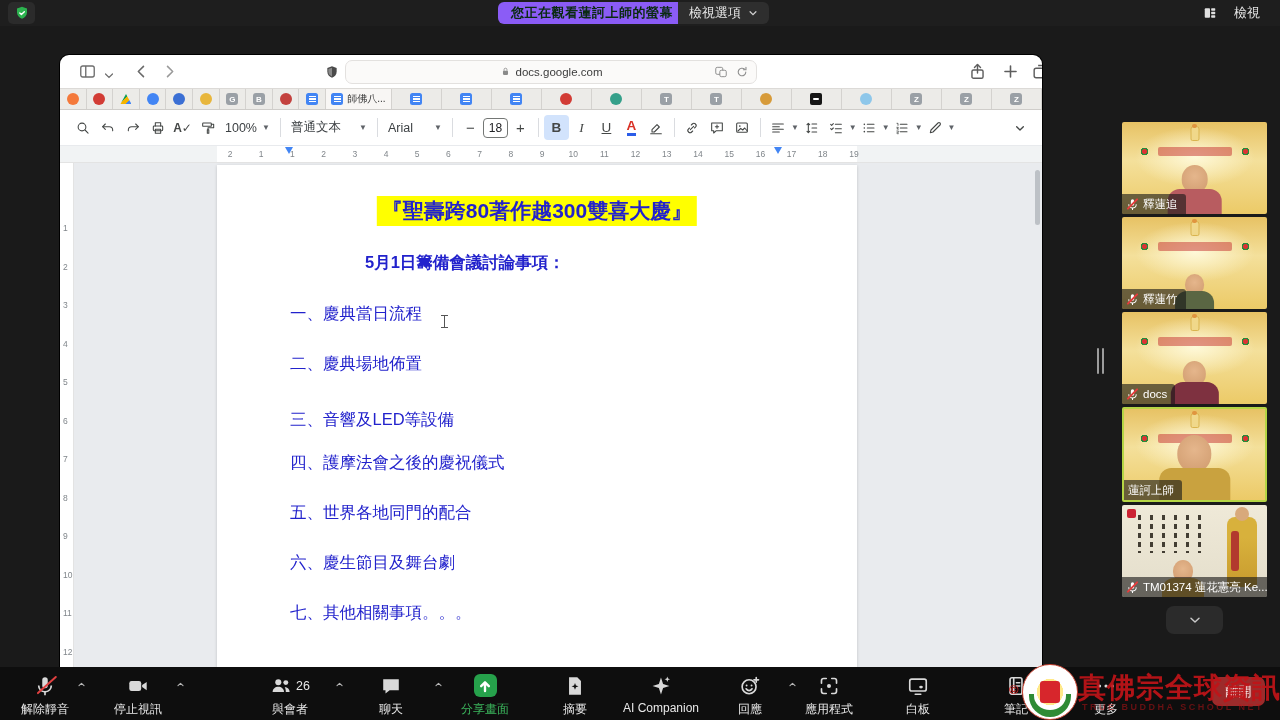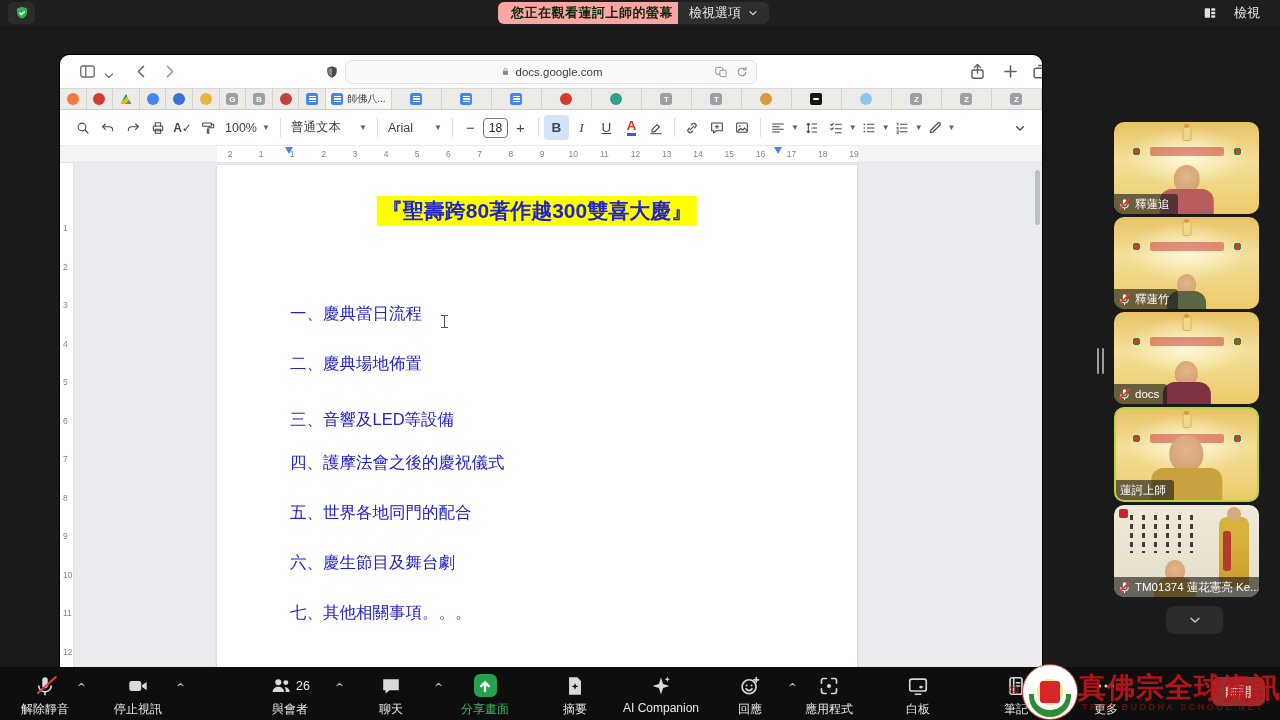--- a/index.html
+++ b/index.html
@@ -3,21 +3,21 @@
 <meta charset="utf-8">
 <style>
 *{margin:0;padding:0;box-sizing:border-box}
 html,body{background:#000;font-family:"Liberation Sans","DejaVu Sans",sans-serif}
 .stage{position:relative;width:1280px;height:720px;background:#1a1a1a;overflow:hidden}
 
 
 .topbar{position:absolute;inset:0 0 auto 0;height:26px;background:#1e1e1e}
 .shield-wrap{position:absolute;left:8px;top:2px;width:27px;height:22px;background:#2b2b2b;border-radius:5px;display:flex;align-items:center;justify-content:center}
 .shield-wrap svg{width:16px;height:16px}
-.watch-badge{position:absolute;left:498px;top:2px;height:22px;background:#fca5a5;color:#0a2b11;font-size:13px;font-weight:bold;display:flex;align-items:center;padding:0 13px;border-radius:6px 0 0 6px;letter-spacing:.5px}
+.watch-badge{position:absolute;left:498px;top:2px;height:22px;background:#8b5cf6;color:#0a2b11;font-size:13px;font-weight:bold;display:flex;align-items:center;padding:0 13px;border-radius:6px 0 0 6px;letter-spacing:.5px}
 .view-options{position:absolute;left:678px;top:2px;height:22px;background:#2e2e2e;color:#e8e8e8;font-size:13px;display:flex;align-items:center;gap:7px;padding:0 11px;border-radius:0 6px 6px 0}
 .view-options svg{width:10px;height:10px;color:#cfcfcf}
 .view-btn{position:absolute;right:12px;top:2px;height:22px;display:flex;align-items:center;gap:17px;color:#e6e6e6;font-size:13px;padding:0 8px;border-radius:5px}
 .view-btn svg{width:14px;height:14px}
 
 
 .browser{position:absolute;left:60px;top:55px;width:982px;height:612px;background:#ffffff;border-radius:9px 9px 0 0;overflow:hidden;box-shadow:0 0 0 1px #000}
 .nav-row{position:relative;height:33px}
 .nav-ic{position:absolute;top:7px;width:19px;height:19px;color:#6d6d6d}
 .nav-ic svg{width:100%;height:100%}
@@ -71,21 +71,21 @@
 .doc-item{position:absolute;left:73px;color:#2222cc;font-weight:normal;font-size:16.5px;white-space:nowrap}
 .ibeam{position:absolute;left:224px;top:150px;width:7px;height:13px;border-top:1.5px solid #555;border-bottom:1.5px solid #555;background:linear-gradient(90deg,transparent 44%,#555 44% 56%,transparent 56%)}
 .doc-scroll{position:absolute;right:2px;top:7px;width:5px;height:55px;background:#bdc1c6;border-radius:3px}
 
 
 .divider{position:absolute;left:1097px;top:348px;display:flex;gap:3px}
 .divider i{display:block;width:2px;height:26px;background:#9c9c9c;border-radius:1px}
 
 
 .thumbs{position:absolute;left:1114px;top:122px;width:160px}
-.thumb{position:absolute;left:0;width:145px;height:92px;border-radius:10px;overflow:hidden;background:linear-gradient(180deg,#e7c264,#f4e09b 42%,#ecca67)}
+.thumb{position:absolute;left:8px;width:145px;height:92px;border-radius:2px;overflow:hidden;background:linear-gradient(180deg,#e7c264,#f4e09b 42%,#ecca67)}
 .thumb.active{border:2.5px solid #b5d544}
 .thumb .glow{position:absolute;left:50%;top:38%;width:120px;height:60px;transform:translate(-50%,-50%);background:radial-gradient(closest-side,rgba(255,250,220,.95),rgba(255,250,220,0));border-radius:50%}
 .thumb .deity{position:absolute;left:50%;top:4px;transform:translateX(-50%);width:9px;height:15px;background:#f0d88a;border:1px solid #d9b44e;border-radius:3px 3px 2px 2px}
 .thumb .deity::before{content:"";position:absolute;left:50%;top:-3px;transform:translateX(-50%);width:5px;height:4px;background:#e0953f;border-radius:2px}
 .thumb .banner{position:absolute;top:25px;left:50%;transform:translateX(-50%);display:flex;align-items:center;gap:9px}
 .thumb .rosette{width:9px;height:9px;border-radius:50%;background:radial-gradient(circle,#d33 35%,#2a8a3a 36% 60%,transparent 61%)}
 .thumb .strip{width:74px;height:9px;background:rgba(195,45,45,.5);border-radius:2px}
 .person{position:absolute;left:50%;transform:translateX(-50%);bottom:0;display:flex;flex-direction:column;align-items:center}
 .person .head{background:radial-gradient(circle at 50% 40%,#e5b68c,#cf9a6d);border-radius:50% 50% 46% 46%}
 .person .body{border-radius:12px 12px 0 0;margin-top:-4px}
@@ -492,20 +492,21 @@
           <span class="rnum" style="top: 252.5px;">6</span>
           <span class="rnum" style="top: 291px;">7</span>
           <span class="rnum" style="top: 329.5px;">8</span>
           <span class="rnum" style="top: 368px;">9</span>
           <span class="rnum" style="top: 406.5px;">10</span>
           <span class="rnum" style="top: 445px;">11</span>
           <span class="rnum" style="top: 483.5px;">12</span>
         </div>
       <div class="page">
         <div class="doc-title">『聖壽跨80著作越300雙喜大慶』</div>
+        <div class="doc-subtitle">5月1日籌備會議討論事項：</div>
         <div id="doc-items">
             <div class="doc-item" style="top: 138px;">一、慶典當日流程</div>
             <div class="doc-item" style="top: 187.8px;">二、慶典場地佈置</div>
             <div class="doc-item" style="top: 244px;">三、音響及LED等設備</div>
             <div class="doc-item" style="top: 287.4px;">四、護摩法會之後的慶祝儀式</div>
             <div class="doc-item" style="top: 337.2px;">五、世界各地同門的配合</div>
             <div class="doc-item" style="top: 387px;">六、慶生節目及舞台劇</div>
             <div class="doc-item" style="top: 436.8px;">七、其他相關事項。。。</div>
           </div>
         <div class="ibeam"></div>

